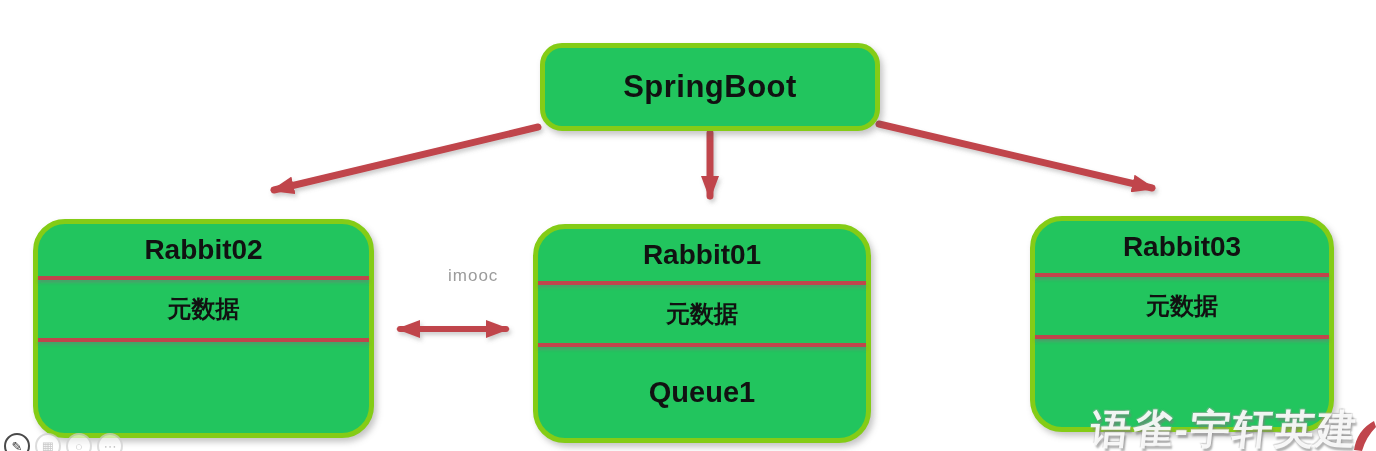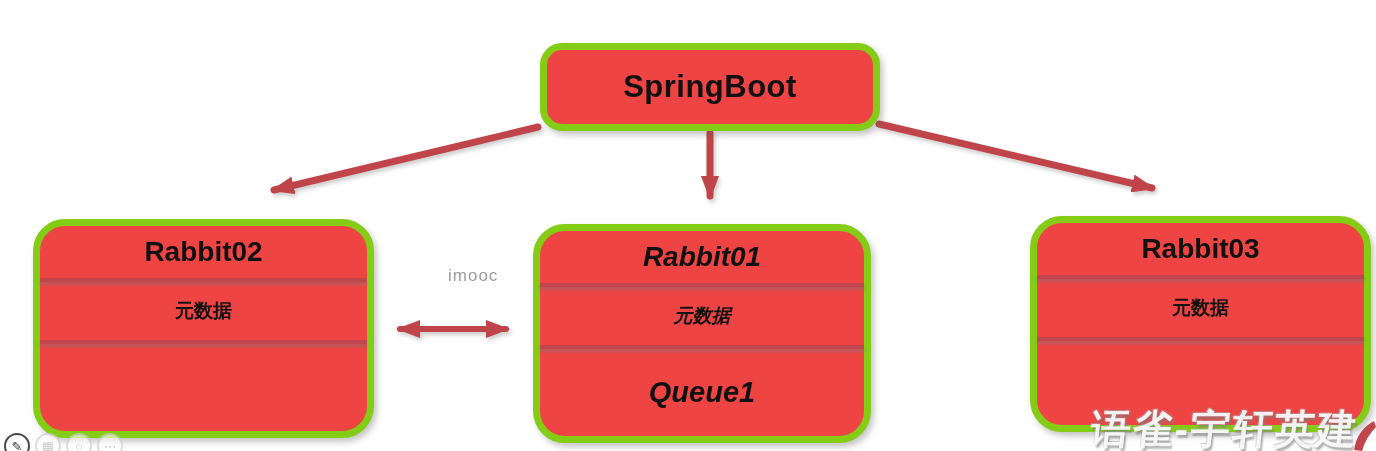--- a/index.html
+++ b/index.html
@@ -4,32 +4,32 @@
 <style>
   html,body{margin:0;padding:0;}
   body{
     width:1376px;height:451px;position:relative;overflow:hidden;
     background:#ffffff;
     font-family:"Liberation Sans","DejaVu Sans",sans-serif;
   }
   .canvas{position:absolute;inset:0;}
   svg.arrows{position:absolute;left:0;top:0;z-index:1;}
   .node{
-    position:absolute;background:#ef4444;border:7px solid #84cc16;
+    position:absolute;background:#22c55e;border:5px solid #84cc16;
     box-shadow:3px 4px 6px rgba(90,90,90,.35);z-index:2;box-sizing:border-box;
     color:#111;
   }
   .node.root{
     border-radius:22px;display:flex;align-items:center;justify-content:center;
     font-size:31px;font-weight:bold;letter-spacing:.5px;
   }
   .node.rabbit{border-radius:32px;display:flex;flex-direction:column;}
   .row{display:flex;align-items:center;justify-content:center;font-weight:bold;}
   .r-title{height:52px;font-size:28px;}
-  .r-meta{height:58px;font-size:19px;}
+  .r-meta{height:58px;font-size:24px;}
   .r-queues{flex:1;font-size:29px;}
   .divider{
     height:4px;background:#c0454c;flex:none;
     box-shadow:0 3px 3px rgba(120,120,120,.45);
   }
   .wm-imooc{
     position:absolute;left:448px;top:233px;z-index:0;
     font-size:17px;color:#9b9b9b;letter-spacing:1px;margin-top:33px;
   }
   .wm-yuque{
@@ -80,29 +80,29 @@
     <span>SpringBoot</span>
   </div>
 
   <div class="node rabbit" style="left:33px;top:219px;width:341px;height:219px;">
     <div class="row r-title">Rabbit02</div>
     <div class="divider"></div>
     <div class="row r-meta">元数据</div>
     <div class="divider"></div>
   </div>
 
-  <div class="node rabbit" style="left:533px;top:224px;width:338px;height:219px;font-style:italic;">
+  <div class="node rabbit" style="left:533px;top:224px;width:338px;height:219px;">
     <div class="row r-title">Rabbit01</div>
     <div class="divider"></div>
     <div class="row r-meta">元数据</div>
     <div class="divider"></div>
     <div class="row r-queues">Queue1</div>
   </div>
 
-  <div class="node rabbit" style="left:1030px;top:216px;width:341px;height:216px;">
+  <div class="node rabbit" style="left:1030px;top:216px;width:304px;height:216px;">
     <div class="row r-title">Rabbit03</div>
     <div class="divider"></div>
     <div class="row r-meta">元数据</div>
     <div class="divider"></div>
   </div>
 
   <div class="wm-yuque">语雀-宇轩英建</div>
   <svg class="yuque-wing" width="24" height="30" viewBox="0 0 24 30">
     <path d="M2,29 Q5,9 22,0 L24,6 Q14,16 10,30 Z" fill="#c0454c"></path>
   </svg>

